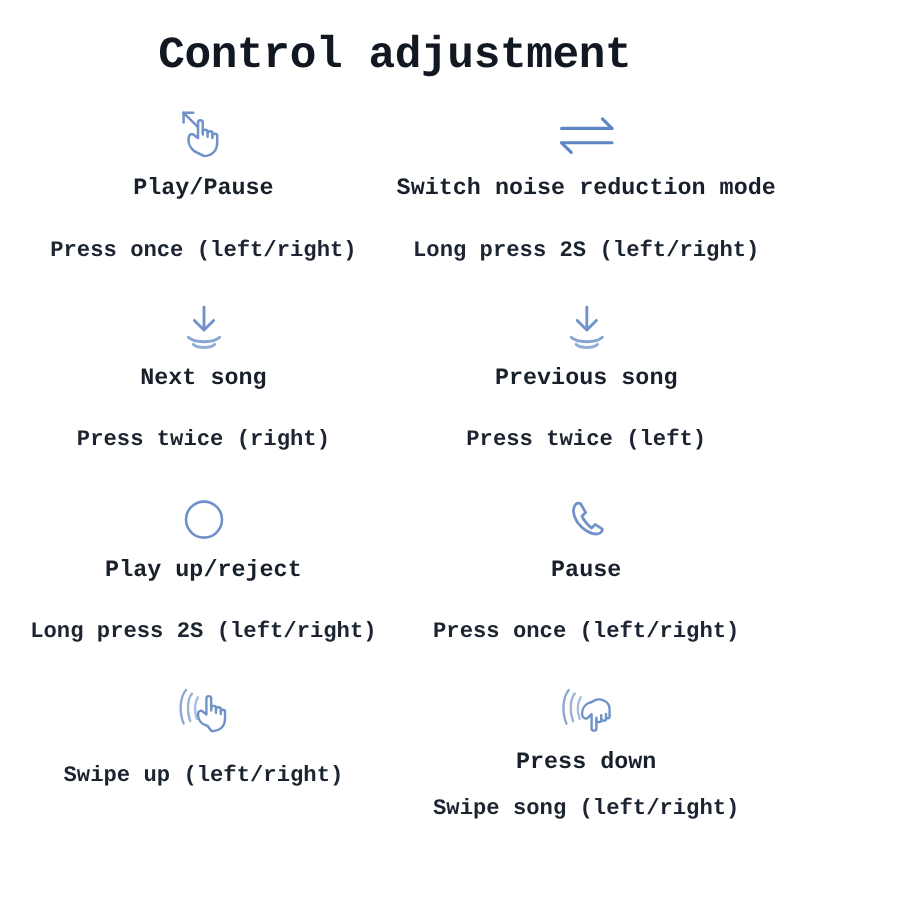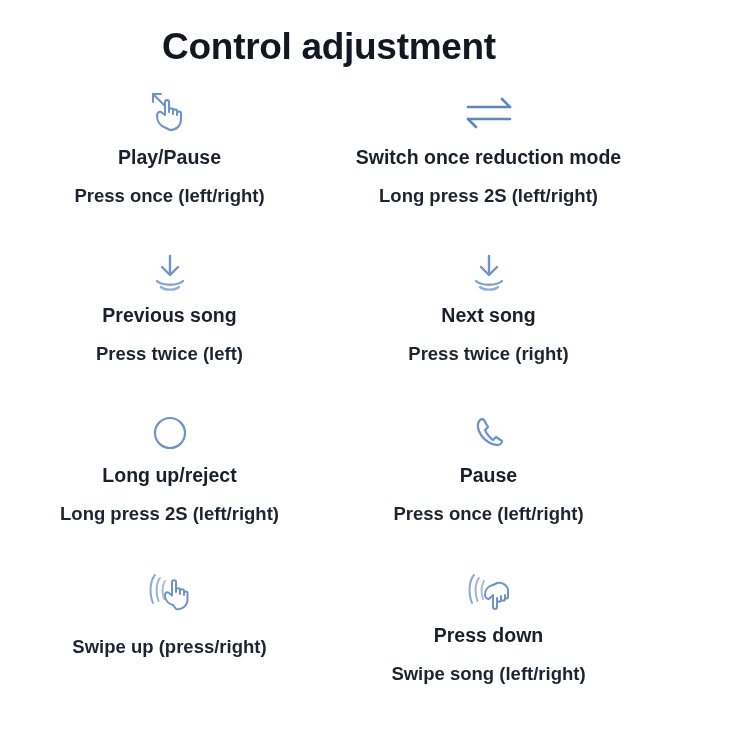--- a/index.html
+++ b/index.html
@@ -13,20 +13,21 @@
     font-family: "Liberation Sans", sans-serif;
     color: #1b2430;
     overflow: hidden;
   }
   .page {
     position: relative;
     width: 658px;
     height: 750px;
     box-sizing: border-box;
     padding: 26px 10px 0 10px;
+    font-family: Liberation Mono, monospace;
   }
   .title {
     text-align: center;
     font-size: 37px;
     font-weight: bold;
     letter-spacing: -0.3px;
     color: #111821;
     margin: 0 0 14px 0;
   }
   .grid {
@@ -59,21 +60,21 @@
     font-weight: bold;
     color: #18202b;
     margin-top: 4px;
     text-align: center;
     line-height: 1.2;
   }
   .action {
     font-size: 18.5px;
     font-weight: bold;
     color: #1b2430;
-    margin-top: 16px;
+    margin-top: 29px;
     text-align: center;
     line-height: 1.2;
   }
   
   .row1 .label { margin-top: 6px; }
   .row4 .action { margin-top: 16px; }
 </style>
 </head>
 <body>
 
@@ -101,57 +102,57 @@
 
     <div class="cell row1">
       <div class="icon">
         <svg width="58" height="44" viewBox="0 0 58 44" fill="none" stroke="#5d87c4" stroke-width="2.6" stroke-linecap="round" stroke-linejoin="round">
           <path d="M8 16 L50 16"></path>
           <path d="M42 8 L50 16"></path>
           <path d="M50 28 L8 28"></path>
           <path d="M16 36 L8 28"></path>
         </svg>
       </div>
-      <div class="label">Switch once reduction mode</div>
+      <div class="label">Switch noise reduction mode</div>
       <div class="action">Long press 2S (left/right)</div>
+    </div>
+
+    <div class="cell row2">
+      <div class="icon">
+        <svg width="54" height="50" viewBox="0 0 54 50" fill="none" stroke="#6f93c9" stroke-width="2.4" stroke-linecap="round" stroke-linejoin="round">
+          <path d="M27 8 L27 26"></path>
+          <path d="M19 19 L27 27 L35 19"></path>
+          <path d="M14 33 C19 38 35 38 40 33" opacity="0.85"></path>
+          <path d="M18 39 C22 42.5 32 42.5 36 39" opacity="0.75"></path>
+        </svg>
+      </div>
+      <div class="label">Next song</div>
+      <div class="action">Press twice (right)</div>
     </div>
 
     <div class="cell row2">
       <div class="icon">
         <svg width="54" height="50" viewBox="0 0 54 50" fill="none" stroke="#6f93c9" stroke-width="2.4" stroke-linecap="round" stroke-linejoin="round">
           <path d="M27 8 L27 26"></path>
           <path d="M19 19 L27 27 L35 19"></path>
           <path d="M14 33 C19 38 35 38 40 33" opacity="0.85"></path>
           <path d="M18 39 C22 42.5 32 42.5 36 39" opacity="0.75"></path>
         </svg>
       </div>
       <div class="label">Previous song</div>
       <div class="action">Press twice (left)</div>
     </div>
 
-    <div class="cell row2">
-      <div class="icon">
-        <svg width="54" height="50" viewBox="0 0 54 50" fill="none" stroke="#6f93c9" stroke-width="2.4" stroke-linecap="round" stroke-linejoin="round">
-          <path d="M27 8 L27 26"></path>
-          <path d="M19 19 L27 27 L35 19"></path>
-          <path d="M14 33 C19 38 35 38 40 33" opacity="0.85"></path>
-          <path d="M18 39 C22 42.5 32 42.5 36 39" opacity="0.75"></path>
-        </svg>
-      </div>
-      <div class="label">Next song</div>
-      <div class="action">Press twice (right)</div>
-    </div>
-
     <div class="cell row3">
       <div class="icon">
         <svg width="46" height="46" viewBox="0 0 46 46" fill="none" stroke="#6f93c9" stroke-width="2.2">
           <circle cx="23" cy="23" r="15"></circle>
         </svg>
       </div>
-      <div class="label">Long up/reject</div>
+      <div class="label">Play up/reject</div>
       <div class="action">Long press 2S (left/right)</div>
     </div>
 
     <div class="cell row3">
       <div class="icon">
         <svg width="46" height="46" viewBox="0 0 46 46" fill="none" stroke="#6f93c9" stroke-width="2.3" stroke-linecap="round" stroke-linejoin="round">
           <path d="M14 10 C11 13 11 19 15 25 C19 31 26 35 31 35 C34 35 36 33 36 31 L30 27 L27 30 C24 28 20 23 19 20 L22 17 L18 10 C17 9 15 9 14 10 Z"></path>
         </svg>
       </div>
       <div class="label">Pause</div>
@@ -163,21 +164,21 @@
         <svg width="54" height="52" viewBox="0 0 54 52" fill="none" stroke="#6f93c9" stroke-width="2" stroke-linecap="round" stroke-linejoin="round">
           <path d="M12 8 C7 14 6 26 10 36" opacity="0.8"></path>
           <path d="M17 11 C13 16 12.5 26 15.5 34" opacity="0.7"></path>
           <path d="M22 14 C19 19 19 26 21 32" opacity="0.6"></path>
           <path d="M30 38 C25 37 22 33 22 28 C22 25.5 24.5 24.5 26 26 L29 28.5 L29 15 C29 12.5 33 12.5 33 15 L33 25"></path>
           <path d="M33 23 C33 20.6 37 20.6 37 23 L37 27"></path>
           <path d="M37 24 C37 21.8 41 21.8 41 24 L41 28"></path>
           <path d="M41 26 C41 24 44.5 24 44.5 26 L44.5 32 C44.5 39 39 43 33 42 L30 38"></path>
         </svg>
       </div>
-      <div class="action">Swipe up (press/right)</div>
+      <div class="action">Swipe up (left/right)</div>
     </div>
 
     <div class="cell row4">
       <div class="icon">
         <svg width="54" height="52" viewBox="0 0 54 52" fill="none" stroke="#6f93c9" stroke-width="2" stroke-linecap="round" stroke-linejoin="round">
           <path d="M12 8 C7 14 6 26 10 36" opacity="0.8"></path>
           <path d="M17 11 C13 16 12.5 26 15.5 34" opacity="0.7"></path>
           <path d="M22 14 C19 19 19 26 21 32" opacity="0.6"></path>
           <path d="M31 18 C26 19 23 23 23 28 C23 31 26 33 28 31 L31 28 L31 40 C31 42.5 35 42.5 35 40 L35 31"></path>
           <path d="M35 33 C35 35.4 39 35.4 39 33 L39 29"></path>

